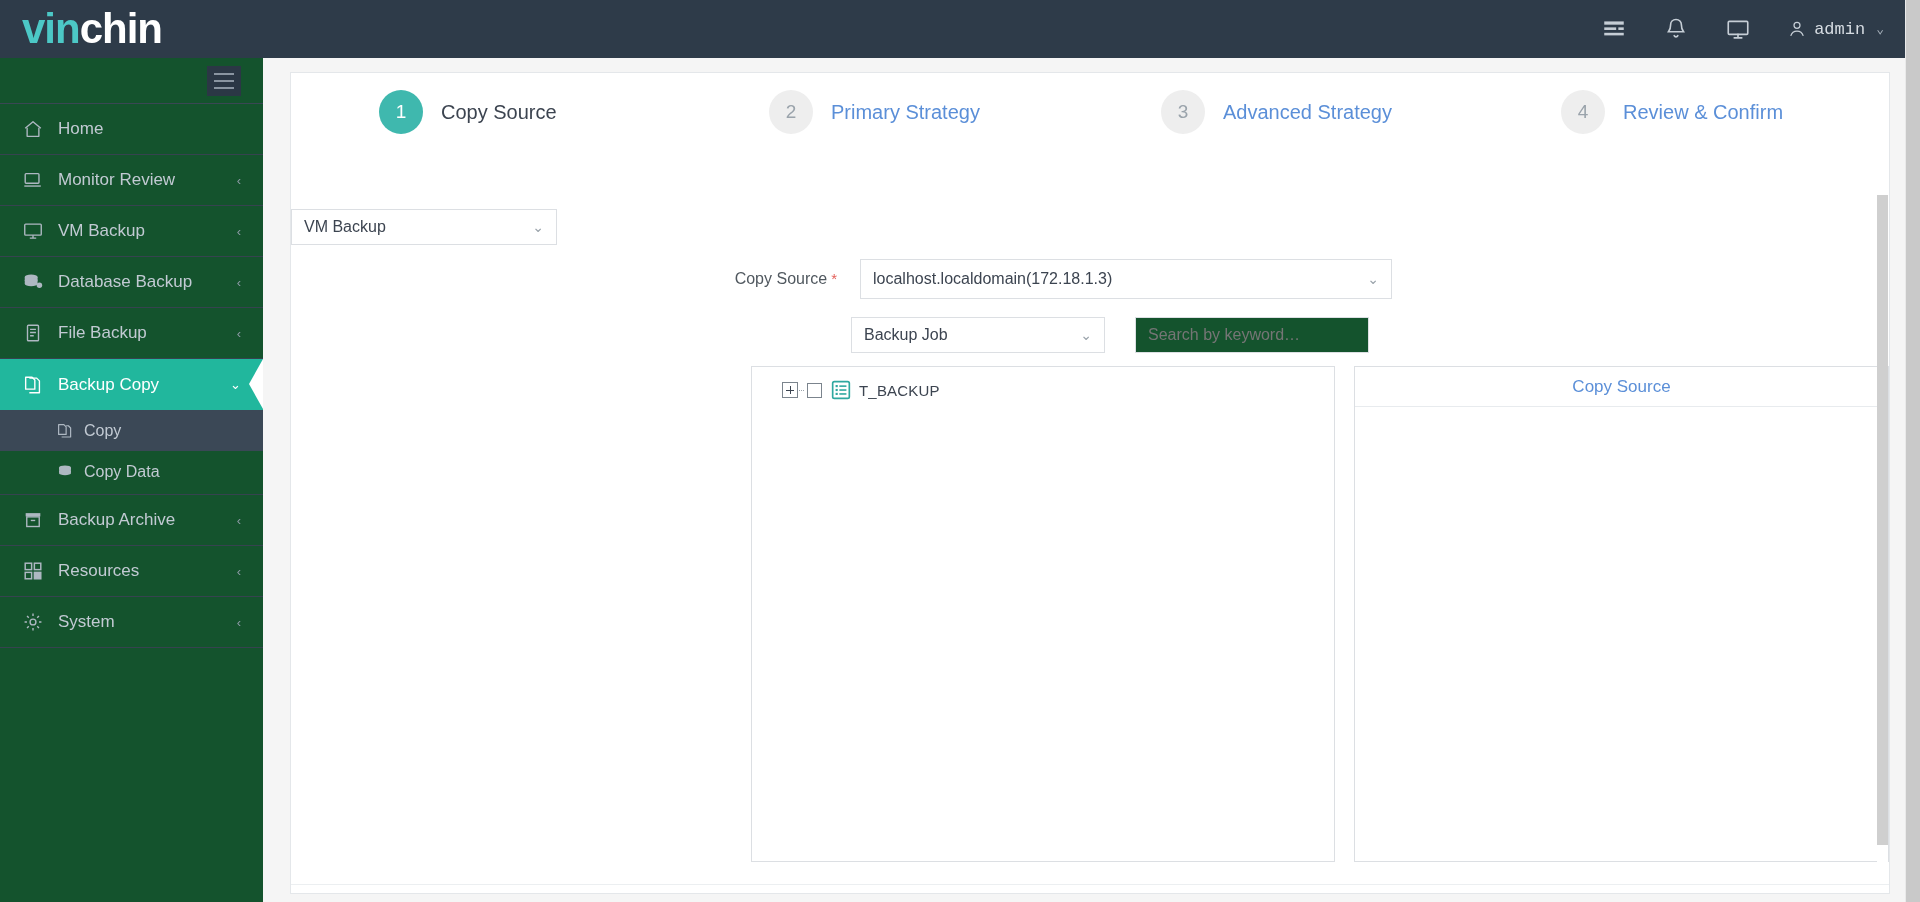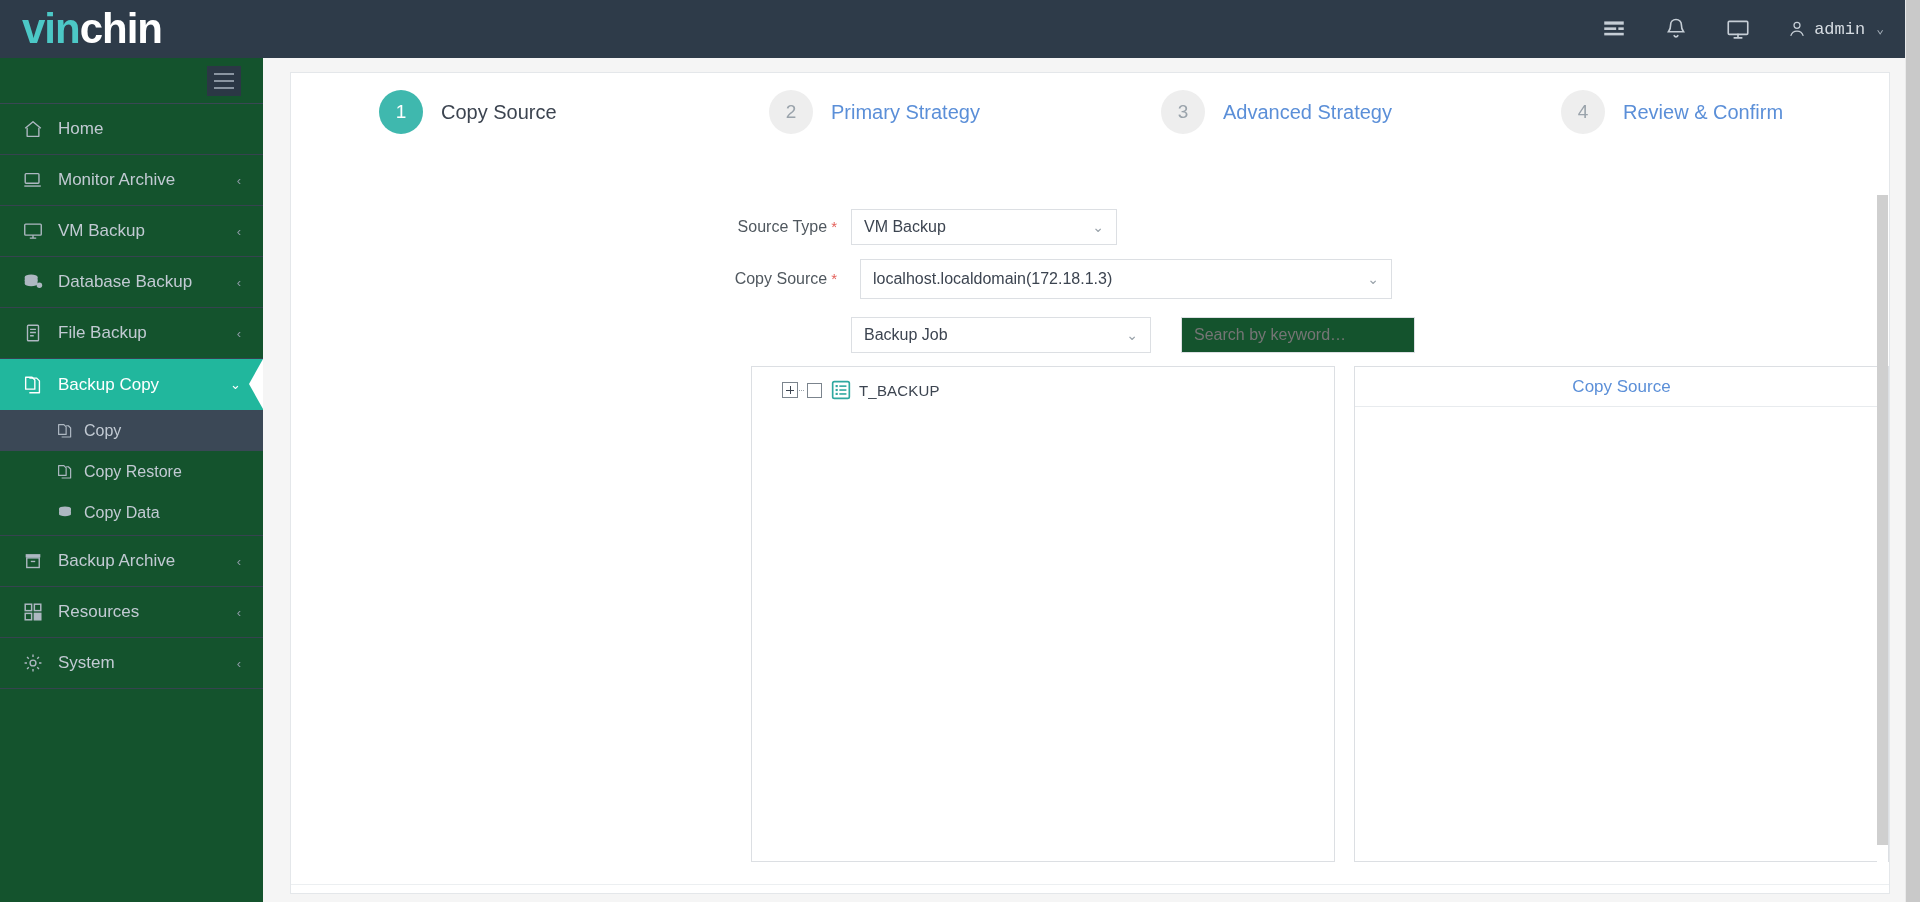--- a/index.html
+++ b/index.html
@@ -142,21 +142,21 @@
   .ctrl-wrap { position: relative; }
   .select {
     height: 36px; border: 1px solid #dcdfe3; background:#fff;
     display:flex; align-items:center; padding: 0 12px;
     font-size: 16px; color:#3c4450; cursor:pointer; position:relative;
   }
   .select .sv { flex:1; white-space:nowrap; overflow:hidden;}
   .select .scaret { color:#9aa3ab; font-size:14px; margin-left:10px;}
   .w-source-type { width: 266px; }
   .w-copy-source { width: 532px; margin-left: 9px; }
-  .w-jobtype { width: 300px; }
+  .w-jobtype { width: 254px; }
 
   .searchbox {
     width: 234px; height: 36px; border:1px solid #dcdfe3; background:#14532d;
     display:flex; align-items:center; padding:0 12px;
     font-size:16px; color:#b6bcc2;
   }
 
   .panels { display:flex; }
   .tree-panel {
     width: 584px; height: 496px;
@@ -281,21 +281,21 @@
     <span class="ni-caret"></span>
   </div>
 
   <div class="nav-item">
     <span class="ni-icon">
       <svg viewBox="0 0 24 24" fill="none" stroke="#aeb8c2" stroke-width="1.5">
         <rect x="3.5" y="5" width="15" height="10.5" rx="1"></rect>
           <path d="M2.5 18.6h18"></path>
       </svg>
     </span>
-    <span class="ni-label">Monitor Archive</span>
+    <span class="ni-label">Monitor Review</span>
     <span class="ni-caret">‹</span>
   </div>
 
   <div class="nav-item">
     <span class="ni-icon">
       <svg viewBox="0 0 24 24" fill="none" stroke="#aeb8c2" stroke-width="1.5">
         <rect x="3" y="4.5" width="18" height="12" rx="1"></rect>
           <path d="M12 16.5v3M8.5 19.8h7"></path>
       </svg>
     </span>
@@ -343,29 +343,20 @@
 
   <div class="sub-group">
     <div class="sub-item selected">
       <span class="si-icon">
         <svg viewBox="0 0 24 24" fill="none" stroke="#aeb8c2" stroke-width="1.6" stroke-linejoin="round">
           <path d="M3.5 3.5h7l3 3v10h-10z"></path>
             <path d="M7.5 20h12V8l-3-3h-3"></path>
         </svg>
       </span>
       <span>Copy</span>
-    </div>
-    <div class="sub-item">
-      <span class="si-icon">
-        <svg viewBox="0 0 24 24" fill="none" stroke="#aeb8c2" stroke-width="1.6" stroke-linejoin="round">
-          <path d="M3.5 3.5h7l3 3v10h-10z"></path>
-            <path d="M7.5 20h12V8l-3-3h-3"></path>
-        </svg>
-      </span>
-      <span>Copy Restore</span>
     </div>
     <div class="sub-item">
       <span class="si-icon">
         <svg viewBox="0 0 24 24" fill="#aeb8c2">
           <ellipse cx="12" cy="6" rx="8" ry="2.6"></ellipse>
             <rect x="4" y="6" width="16" height="3.2"></rect>
           <ellipse cx="12" cy="9.6" rx="8" ry="2.6"></ellipse>
             <rect x="4" y="10" width="16" height="3.2"></rect>
           <ellipse cx="12" cy="13.6" rx="8" ry="2.6"></ellipse>
         </svg>
@@ -430,23 +421,20 @@
       </div>
       <div class="step todo">
         <span class="circ">4</span>
         <span class="slabel">Review &amp; Confirm</span>
       </div>
     </div>
 
     <div class="formbody">
 
       <div class="frow" style="margin-top:12px;">
-        <div class="flabel">
-          <span>Source Type</span><span class="req">*</span>
-        </div>
         <div class="ctrl-wrap">
           <div class="select w-source-type">
             <span class="sv">VM Backup</span>
             <span class="scaret">⌄</span>
           </div>
         </div>
       </div>
 
       <div class="frow" style="margin-bottom:18px;">
         <div class="flabel">

